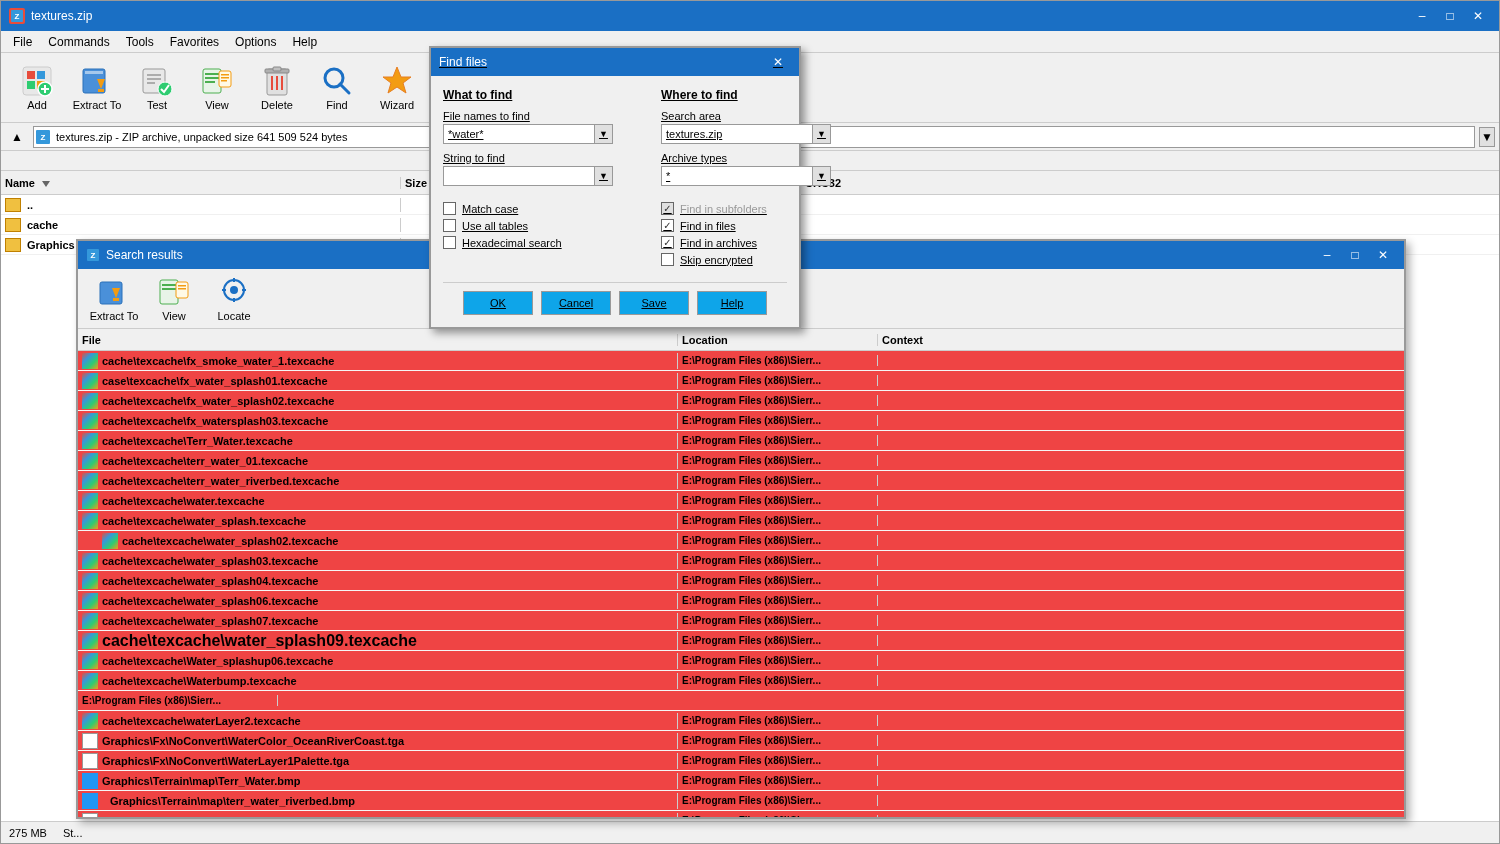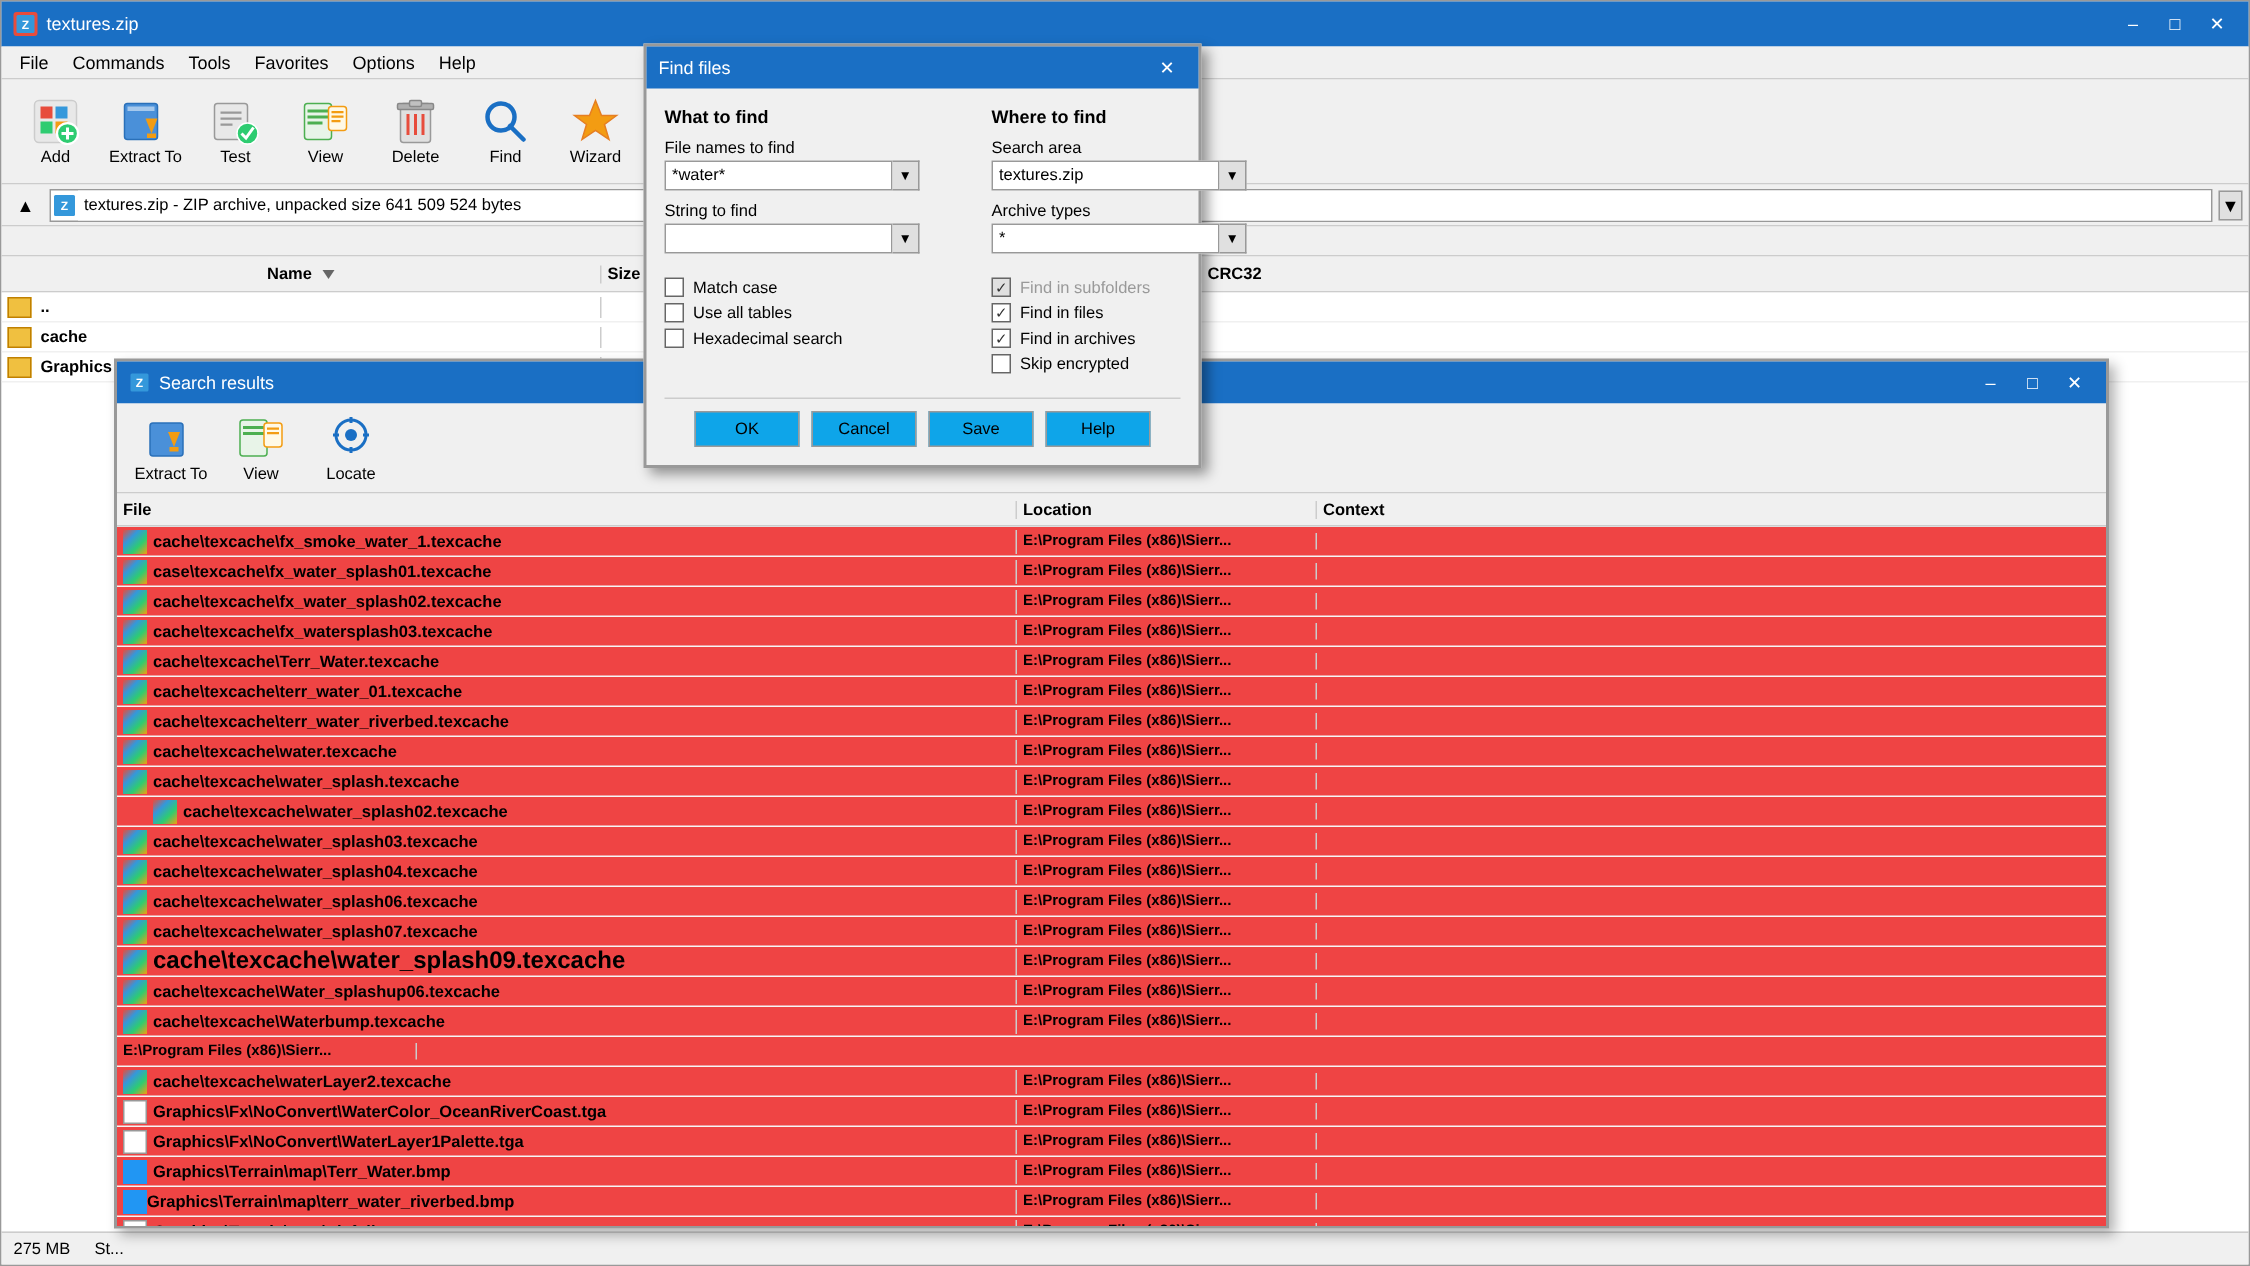--- a/index.html
+++ b/index.html
@@ -25,21 +25,21 @@
     .tool-btn { display: flex; flex-direction: column; align-items: center; justify-content: center; width: 56px; height: 60px; cursor: pointer; border: 1px solid transparent; padding: 2px; gap: 2px; }
     .tool-icon { width: 32px; height: 32px; display: flex; align-items: center; justify-content: center; }
     .tool-label { font-size: 11px; text-align: center; }
 
     
     .address-bar { height: 28px; display: flex; align-items: center; padding: 2px 4px; background: #f0f0f0; border-bottom: 1px solid #ccc; gap: 4px; }
     .nav-btn { width: 24px; height: 22px; display: flex; align-items: center; justify-content: center; cursor: pointer; border: 1px solid transparent; font-size: 12px; }
     .address-input { flex: 1; height: 20px; border: 1px solid #999; padding: 0 4px; font-size: 11px; background: white; display: flex; align-items: center; }
     .address-dropdown { width: 16px; height: 20px; background: #e0e0e0; border: 1px solid #999; display: flex; align-items: center; justify-content: center; cursor: pointer; }
     .file-list-header { height: 24px; background: #f0f0f0; border-bottom: 1px solid #ccc; display: flex; align-items: center; }
-    .col-name { width: 400px; padding: 0 4px; border-right: 1px solid #ccc; font-size: 11px; font-weight: bold; text-align: center; }
+    .col-name { width: 400px; padding: 0 4px; border-right: 1px solid #ccc; font-size: 11px; font-weight: bold; }
     .col-size { width: 100px; padding: 0 4px; border-right: 1px solid #ccc; font-size: 11px; font-weight: bold; }
     .col-type { width: 150px; padding: 0 4px; border-right: 1px solid #ccc; font-size: 11px; font-weight: bold; }
     .col-modified { width: 150px; padding: 0 4px; border-right: 1px solid #ccc; font-size: 11px; font-weight: bold; }
     .col-crc { width: 100px; padding: 0 4px; font-size: 11px; font-weight: bold; }
     .sort-triangle { display: inline-block; width: 0; height: 0; border-left: 4px solid transparent; border-right: 4px solid transparent; border-top: 6px solid #666; margin-left: 4px; vertical-align: middle; }
 
     .file-rows { flex: 1; overflow-y: auto; background: white; }
     .file-row { height: 20px; display: flex; align-items: center; border-bottom: 1px solid #f0f0f0; cursor: pointer; }
     .file-row .col-name { display: flex; align-items: center; gap: 4px; }
 
@@ -52,21 +52,21 @@
     .search-toolbar { height: 60px; background: #f0f0f0; border-bottom: 1px solid #ccc; display: flex; align-items: center; padding: 4px 8px; gap: 4px; }
     .search-results-header { height: 22px; background: #f0f0f0; border-bottom: 1px solid #ccc; display: flex; align-items: center; }
     .search-col-file { width: 600px; padding: 0 4px; border-right: 1px solid #ccc; font-size: 11px; font-weight: bold; }
     .search-col-location { width: 200px; padding: 0 4px; border-right: 1px solid #ccc; font-size: 11px; font-weight: bold; }
     .search-col-context { flex: 1; padding: 0 4px; font-size: 11px; font-weight: bold; }
     .search-rows { flex: 1; overflow-y: auto; background: #ef4444; }
     .search-row { height: 20px; display: flex; align-items: center; border-bottom: 1px solid #f5f5f5; cursor: pointer; }
     .search-row .search-col-file { display: flex; align-items: center; gap: 4px; overflow: hidden; white-space: nowrap; text-overflow: ellipsis; }
 
     
-    .find-dialog { position: absolute; left: 428px; top: 28px; width: 372px; background: #f0f0f0; border: 2px solid #999; box-shadow: 4px 4px 8px rgba(0,0,0,0.4); z-index: 20; }
+    .find-dialog { position: absolute; left: 428px; top: 45px; width: 372px; background: #f0f0f0; border: 2px solid #999; box-shadow: 4px 4px 8px rgba(0,0,0,0.4); z-index: 20; text-decoration: underline; }
     .find-title-bar { background: #1a6fc4; color: white; height: 28px; display: flex; align-items: center; padding: 0 8px; justify-content: space-between; }
     .find-body { padding: 12px; }
     .find-columns { display: flex; gap: 20px; }
     .find-col { flex: 1; }
     .find-section-title { font-weight: bold; font-size: 12px; margin-bottom: 8px; }
     .find-label { font-size: 11px; margin-bottom: 2px; }
     .find-input-row { display: flex; align-items: center; margin-bottom: 8px; }
     .find-input { flex: 1; height: 20px; border: 1px solid #999; padding: 0 4px; font-size: 11px; background: white; }
     .find-dropdown-btn { width: 18px; height: 20px; background: #e0e0e0; border: 1px solid #999; border-left: none; display: flex; align-items: center; justify-content: center; cursor: pointer; font-size: 9px; }
     .find-checkbox-row { display: flex; align-items: center; gap: 6px; margin-bottom: 4px; font-size: 11px; }
@@ -506,21 +506,21 @@
         </div>
         <div class="search-row">
           <div class="search-col-file" style="display: flex; align-items: center; gap: 4px; overflow: hidden; white-space: nowrap;">
             <span style="width: 16px; height: 16px; display: inline-flex; align-items: center; justify-content: center; font-size: 6px; font-weight: bold; flex-shrink: 0; background: rgb(33, 150, 243); color: white;"></span>
             <span style="font-size: 11px;">Graphics\Terrain\map\Terr_Water.bmp</span>
           </div>
           <div class="search-col-location" style="font-size: 10px; overflow: hidden; white-space: nowrap; text-overflow: ellipsis;">E:\Program Files (x86)\Sierr...</div>
           <div class="search-col-context"></div>
         </div>
         <div class="search-row">
-          <div class="search-col-file" style="display: flex; align-items: center; gap: 0; overflow: hidden; white-space: nowrap;">
+          <div class="search-col-file" style="display: flex; align-items: center; gap: 12px; overflow: hidden; white-space: nowrap;">
             <span style="width: 16px; height: 16px; display: inline-flex; align-items: center; justify-content: center; font-size: 6px; font-weight: bold; flex-shrink: 0; background: rgb(33, 150, 243); color: white;"></span>
             <span style="font-size: 11px;">Graphics\Terrain\map\terr_water_riverbed.bmp</span>
           </div>
           <div class="search-col-location" style="font-size: 10px; overflow: hidden; white-space: nowrap; text-overflow: ellipsis;">E:\Program Files (x86)\Sierr...</div>
           <div class="search-col-context"></div>
         </div>
         <div class="search-row">
           <div class="search-col-file" style="display: flex; align-items: center; gap: 4px; overflow: hidden; white-space: nowrap;">
             <span style="width: 16px; height: 16px; display: inline-flex; align-items: center; justify-content: center; font-size: 6px; font-weight: bold; flex-shrink: 0; background: white; color: rgb(51, 51, 51); border: 1px solid rgb(153, 153, 153);"></span>
             <span style="font-size: 11px;">Graphics\Terrain\map\ui_fullmap_water.tga</span>

